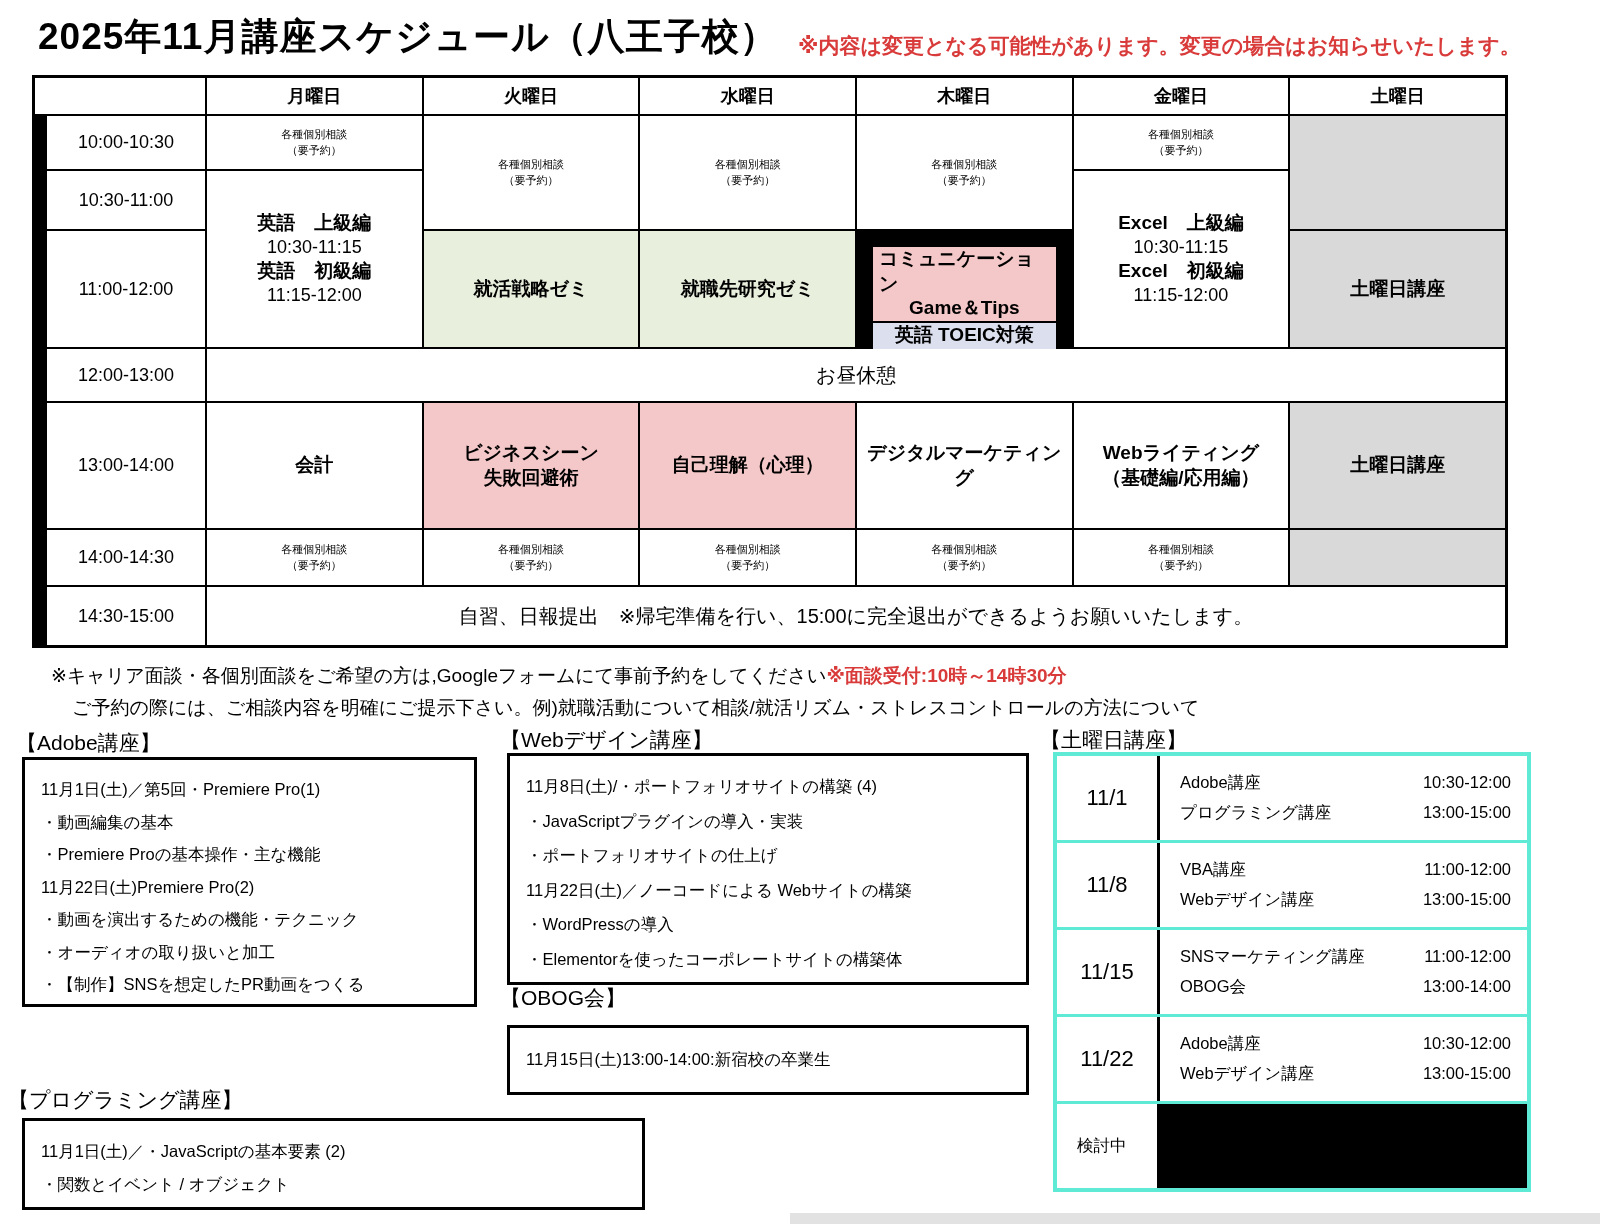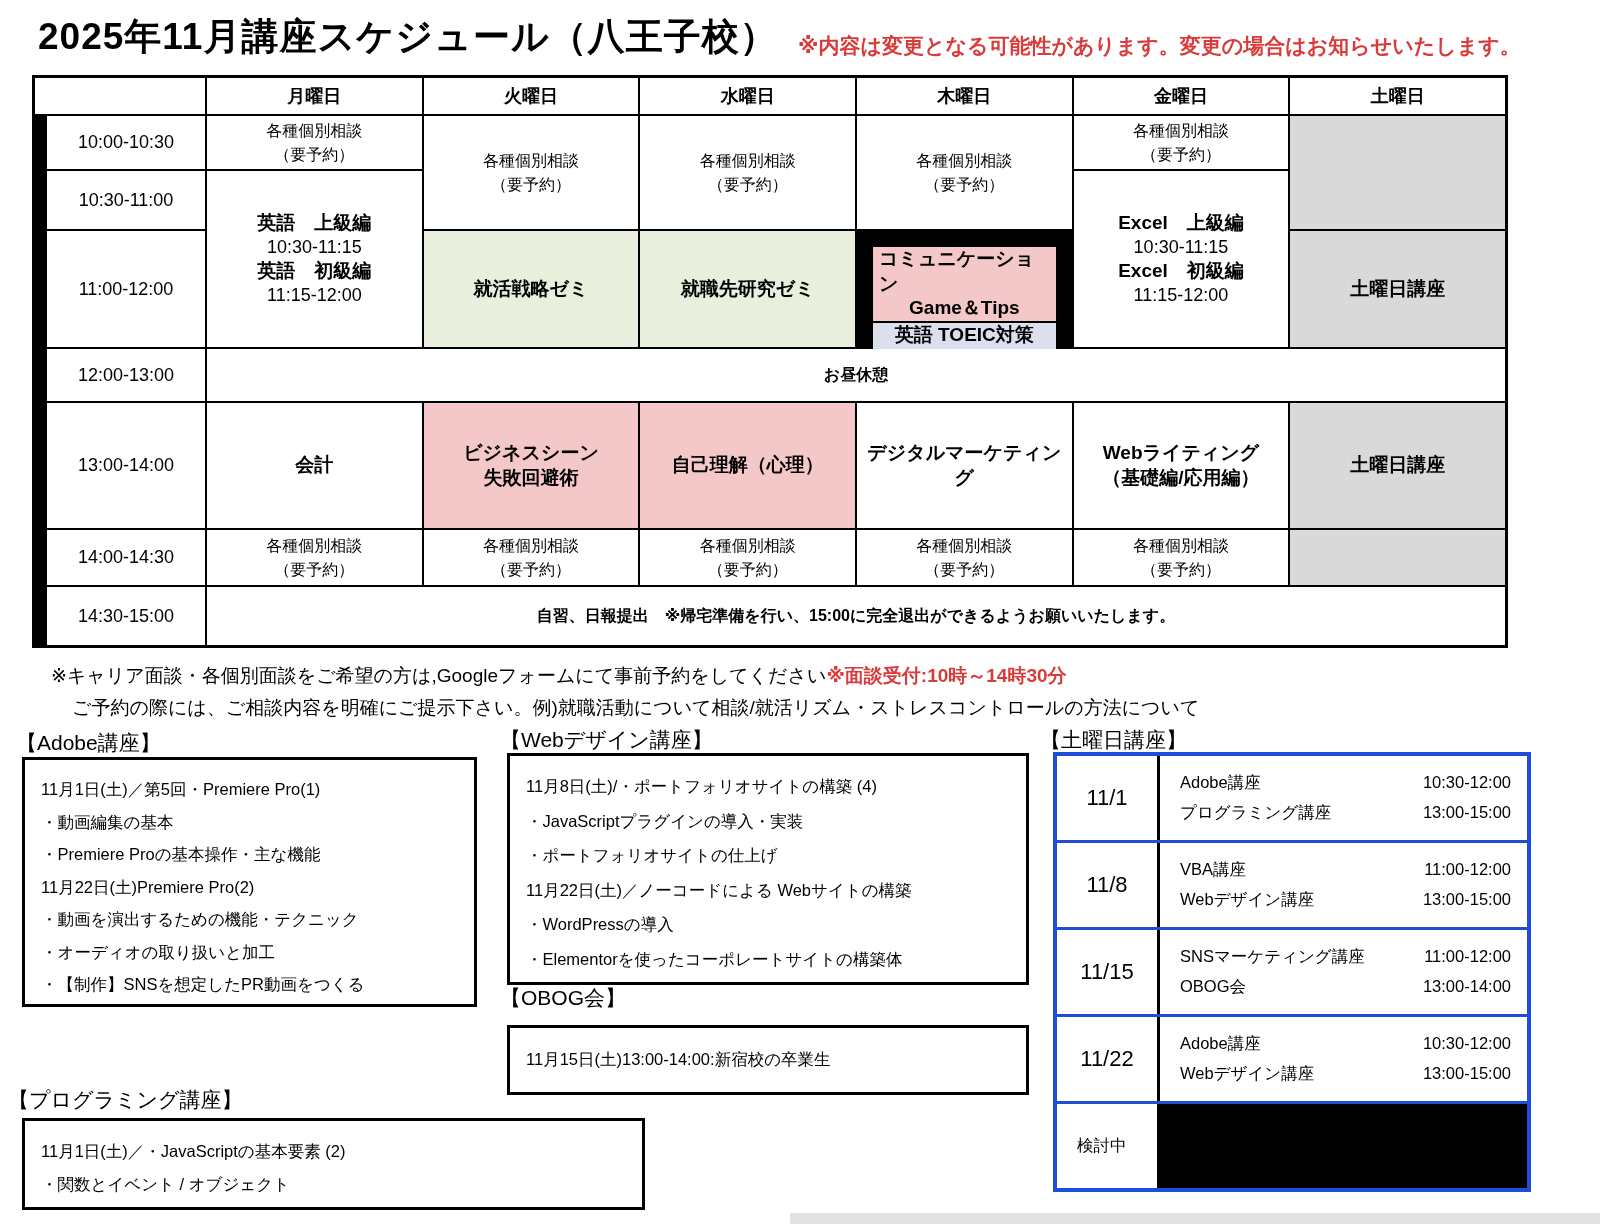--- a/index.html
+++ b/index.html
@@ -18,24 +18,24 @@
     grid-template-rows:36px 53px 58px 116px 52px 125px 55px 58px; }
   .cell { background:#fff; display:flex; flex-direction:column;
     align-items:center; justify-content:center; text-align:center; overflow:hidden; }
   .c-blue { background:#ffffff; }
   .c-green { background:#e9efdd; }
   .c-pink { background:#f4c8c8; }
   .c-lav  { background:#dcdfee; }
   .c-gray { background:#d9d9d9; }
   .dayhdr { font-size:18px; font-weight:700; }
   .time   { font-size:18px;margin-left:12px; }
-  .consult { font-size:16px; line-height:1.45; }
+  .consult { font-size:11px; line-height:1.45; }
   .course { font-size:19px; font-weight:700; line-height:1.3; padding:0 6px; }
   .amtime { font-size:18px; font-weight:400; line-height:1.3; }
-  .bigline { font-size:16px; font-weight:700; }
+  .bigline { font-size:20px; font-weight:400; }
   .split { display:flex; flex-direction:column; background:#000; gap:2px; padding:16px; }
   .split > div { flex:1; display:flex; flex-direction:column; align-items:center; justify-content:center; }
   .split .top { flex-basis:52%; }
   .split .bot { flex-basis:48%; }
   .rednote { color:#d93a3a; font-size:17px; font-weight:700; }
 
   
   .note1 { left:51px; top:663px; font-size:19px; }
   .note2 { left:72px; top:695px; font-size:19px; }
   .note-red { color:#d93a3a; font-weight:700; }
@@ -52,21 +52,21 @@
   .web-box .ln { line-height:34.5px; }
   .obog-hdr { left:500px; top:984px; }
   .obog-box { left:507px; top:1025px; width:522px; height:70px; display:flex; align-items:center; padding-left:16px; }
   .prog-hdr { left:8px; top:1086px; }
   .prog-box { left:22px; top:1118px; width:623px; height:92px; padding:14px 8px 0 16px; }
   .prog-box .ln { line-height:33px; }
 
   
   .sat-hdr { left:1040px; top:726px; }
   .sat-table { left:1053px; top:752px; width:478px; height:440px;
-    display:flex; flex-direction:column; background:#1d4ed8; padding:4px; gap:3px; }
+    display:flex; flex-direction:column; background:#5eead4; padding:4px; gap:3px; }
   .sat-row { flex:1; display:grid; grid-template-columns:100px 1fr; gap:3px; background:#000; }
   .sat-date { background:#fff; display:flex; align-items:center; justify-content:center; font-size:22px; }
   .sat-courses { background:#fff; display:flex; flex-direction:column; justify-content:center; padding:0 16px 0 20px; gap:10px; }
   .sat-line { display:flex; justify-content:space-between; font-size:16.5px; line-height:1.2; }
 
   .bottom-strip { left:790px; top:1213px; width:810px; height:11px; background:#e2e2e2; }
 </style>
 </head>
 <body>
 

